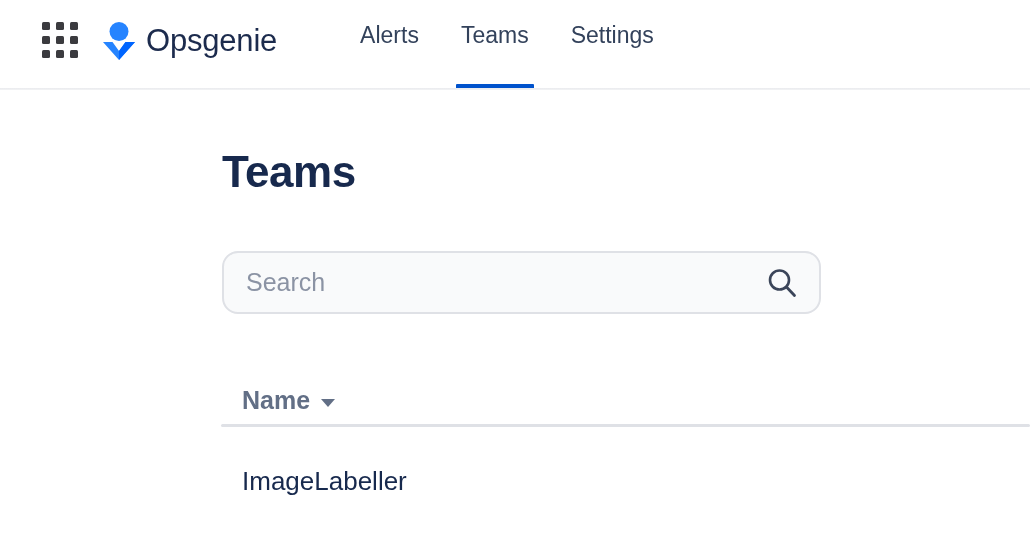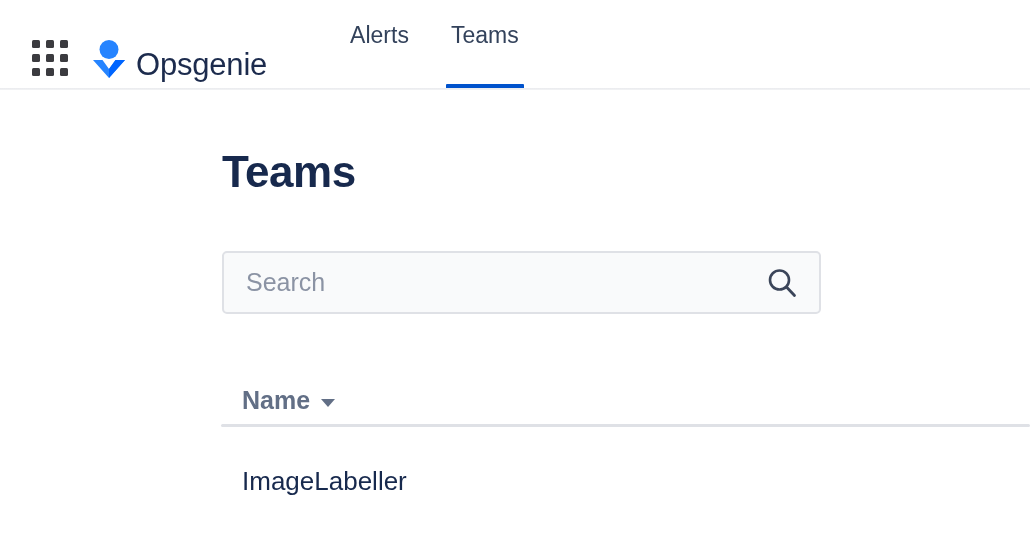--- a/index.html
+++ b/index.html
@@ -33,23 +33,23 @@
     position: absolute;
     left: 0;
     bottom: 0;
     width: 100%;
     height: 2px;
     background: linear-gradient(to bottom, #e9eaee 0%, #f2f3f5 100%);
   }
 
   .brand-block {
     display: flex;
-    align-items: flex-end;
+    align-items: center;
     height: 80px;
-    padding-left: 28px;
+    padding-left: 38px;
   }
 
   
   .app-switcher {
     width: 44px;
     height: 44px;
     display: grid;
     grid-template-columns: repeat(3, 8px);
     grid-template-rows: repeat(3, 8px);
     gap: 6px;
@@ -132,21 +132,21 @@
 
   
   .search-wrap {
     position: absolute;
     left: 222px;
     top: 161px;
     width: 599px;
     height: 63px;
     background: #f9fafb;
     border: 2px solid #dfe1e6;
-    border-radius: 5px;
+    border-radius: 16px;
     display: flex;
     align-items: center;
     padding: 0 20px 0 22px;
   }
   .search-input {
     flex: 1 1 auto;
     border: 0;
     outline: none;
     background: transparent;
     font-family: "Liberation Sans", sans-serif;
@@ -243,20 +243,23 @@
     <span class="brand-name">Opsgenie</span>
   </div>
 
   <div class="nav-links">
     <div class="nav-item">
       <span>Alerts</span>
     </div>
     <div class="nav-item is-active">
       <span>Teams</span>
     </div>
+    <div class="nav-item">
+      <span>Settings</span>
+    </div>
   </div>
 </div>
 
 <div class="content">
 
   <div class="page-title">Teams</div>
 
   <div class="search-wrap">
     <input class="search-input" type="text" placeholder="Search" style="">
     <span class="search-icon">

